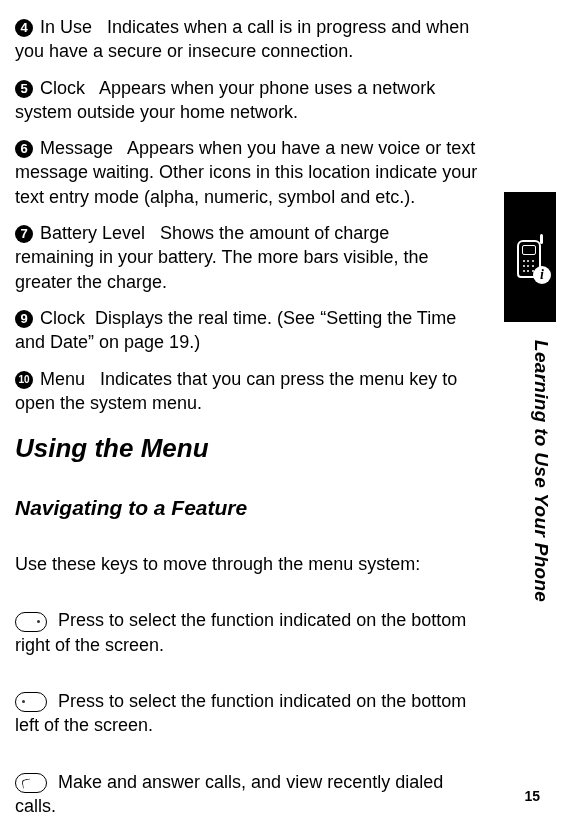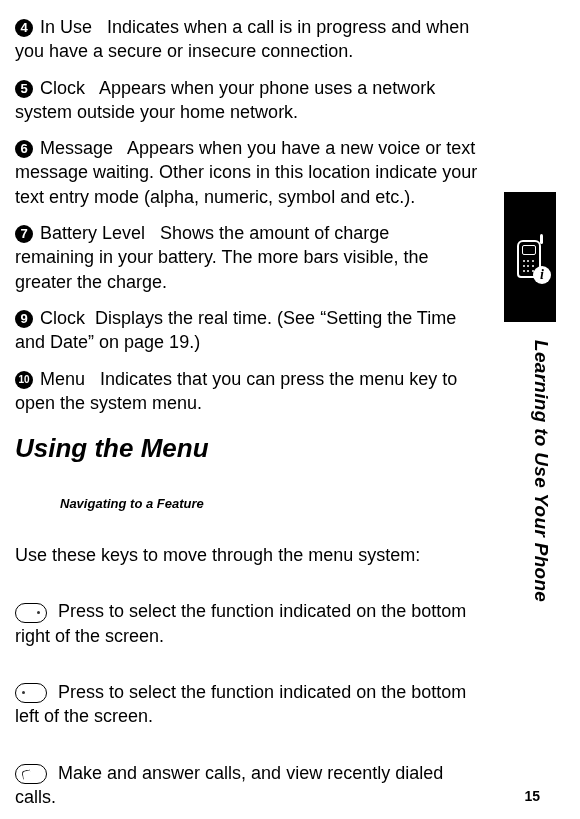--- a/index.html
+++ b/index.html
@@ -48,23 +48,22 @@
       font-weight: bold;
       font-style: italic;
       font-size: 26px;
       margin-top: 18px;
       margin-bottom: 32px;
     }
     h3 {
       font-family: Arial, Helvetica, sans-serif;
       font-weight: bold;
       font-style: italic;
-      font-size: 13px;
+      font-size: 21px;
       margin-bottom: 12px;
-      margin-left: 45px;
     }
     .para {
       font-size: 18px;
       line-height: 1.35;
       margin-bottom: 12px;
       margin-top: 32px;
     }
     .key-icon {
       display: inline-block;
       width: 32px;

